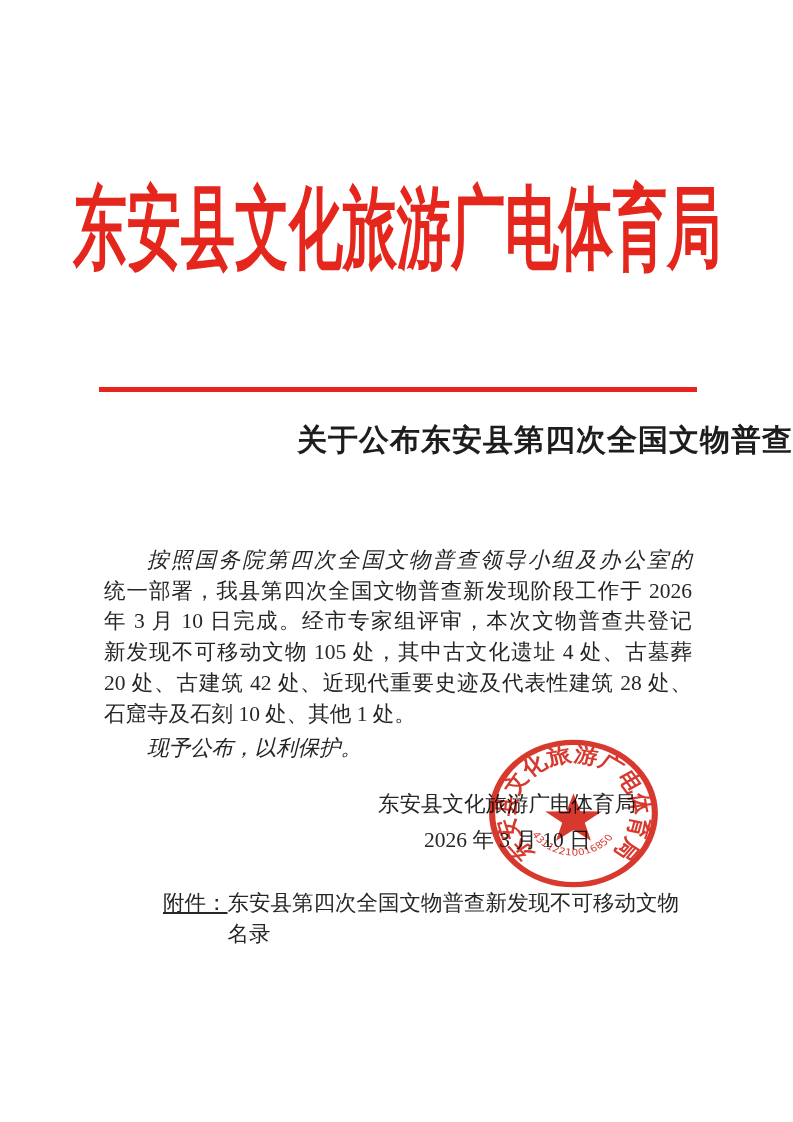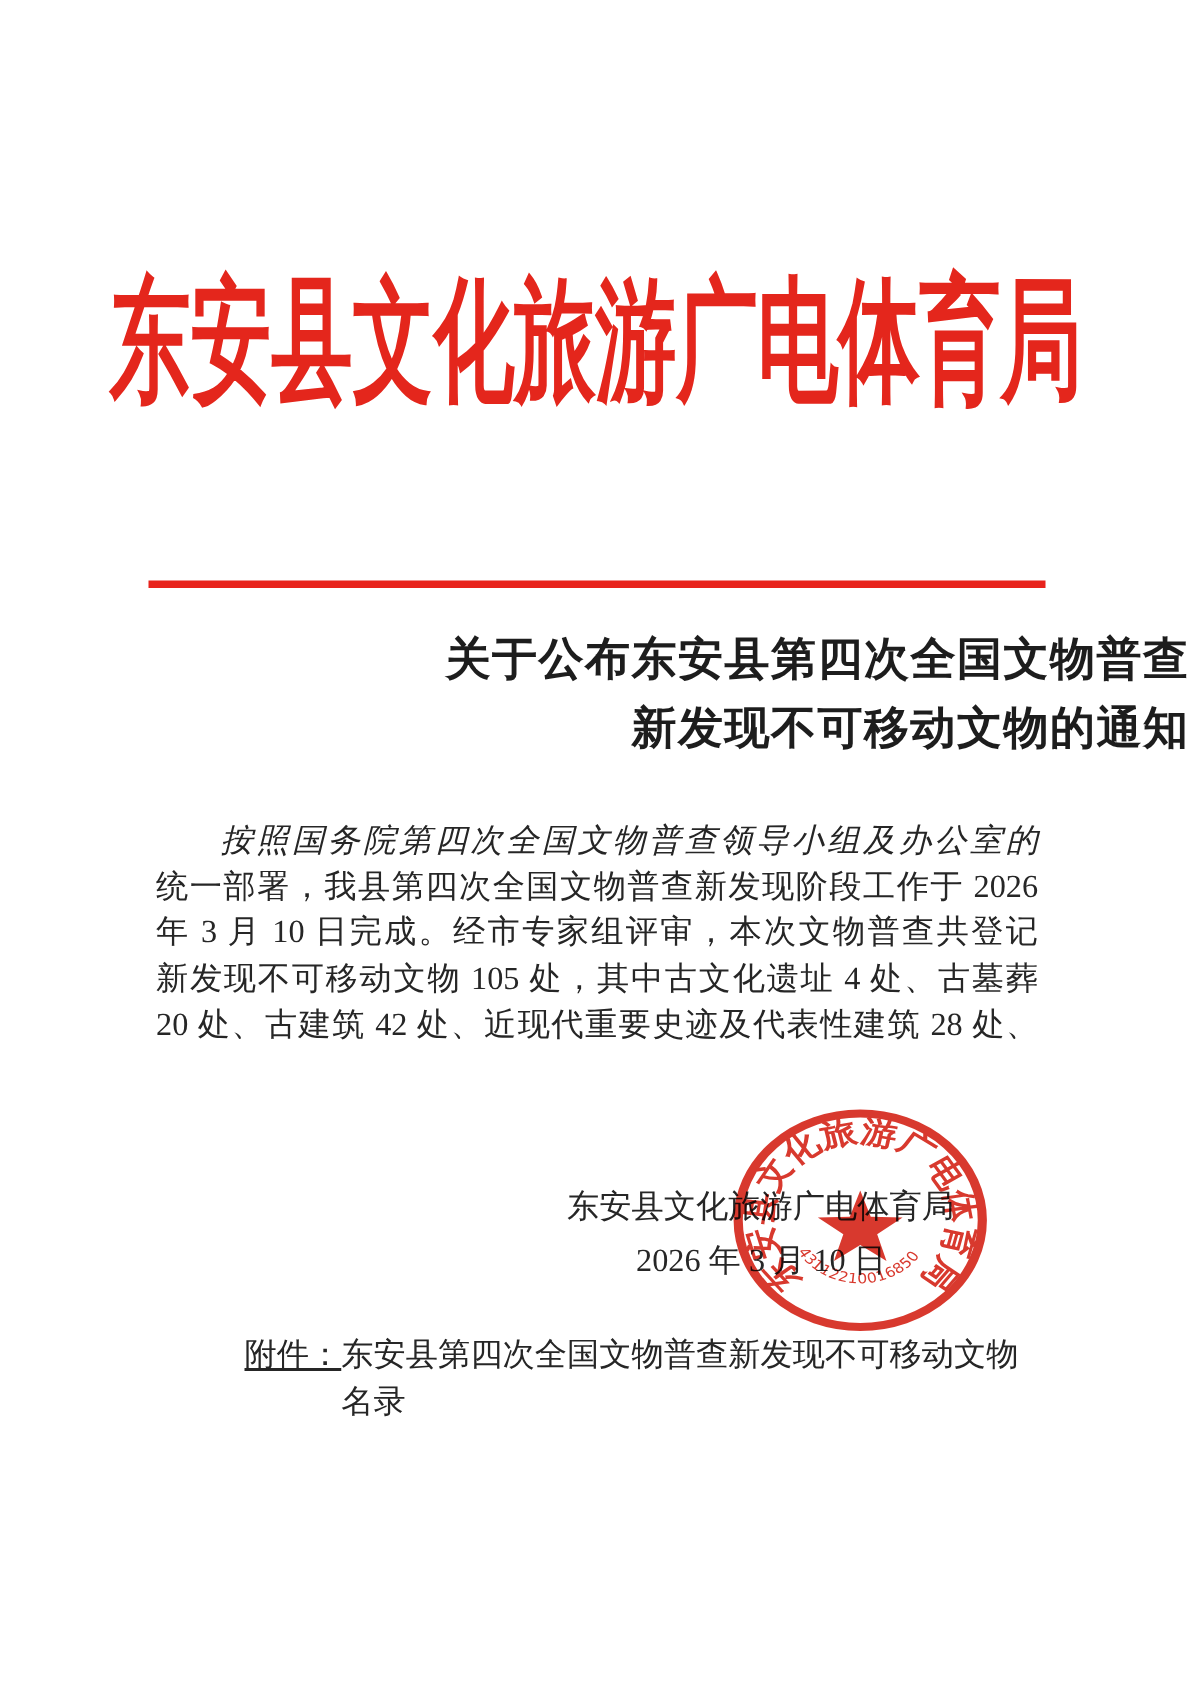--- a/index.html
+++ b/index.html
@@ -114,29 +114,30 @@
 <div class="page">
 
   <header class="letterhead">
     <span class="letterhead-text">东安县文化旅游广电体育局</span>
   </header>
 
   <div class="red-rule"></div>
 
   <h1 class="doc-title">
     <span class="title-line">关于公布东安县第四次全国文物普查</span>
-    <span class="title-line">新发现不可移动文物的通知</span>
   </h1>
 
   <div class="body-text">
     <div class="bline jline indent">按照国务院第四次全国文物普查领导小组及办公室的</div>
     <div class="bline jline">统一部署，我县第四次全国文物普查新发现阶段工作于 2026</div>
     <div class="bline jline">年 3 月 10 日完成。经市专家组评审，本次文物普查共登记</div>
     <div class="bline jline">新发现不可移动文物 105 处，其中古文化遗址 4 处、古墓葬</div>
     <div class="bline jline">20 处、古建筑 42 处、近现代重要史迹及代表性建筑 28 处、</div>
+    <div class="bline">石窟寺及石刻 10 处、其他 1 处。</div>
+    <div class="bline indent para2">现予公布，以利保护。</div>
   </div>
 
   <div class="sig-org">东安县文化旅游广电体育局</div>
   <div class="sig-date">2026 年 3 月 10 日</div>
 
   <svg class="seal" viewBox="0 0 200 200" preserveAspectRatio="none" xmlns="http://www.w3.org/2000/svg" xmlns:xlink="http://www.w3.org/1999/xlink">
     <defs>
       <path id="sealRingPath" d="M 56.3 152.1 A 68 68 0 1 1 143.7 152.1" fill="none"></path>
       <path id="sealCodePath" d="M 52.4 127.5 A 55 55 0 0 0 147.6 127.5" fill="none"></path>
     </defs>

